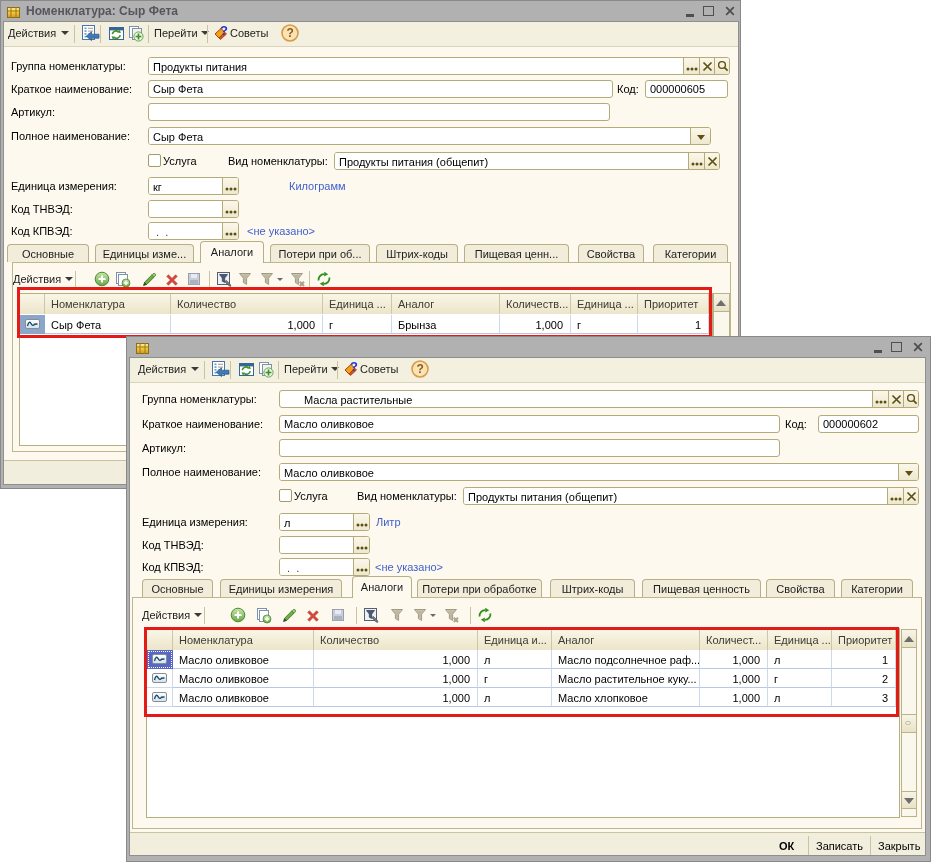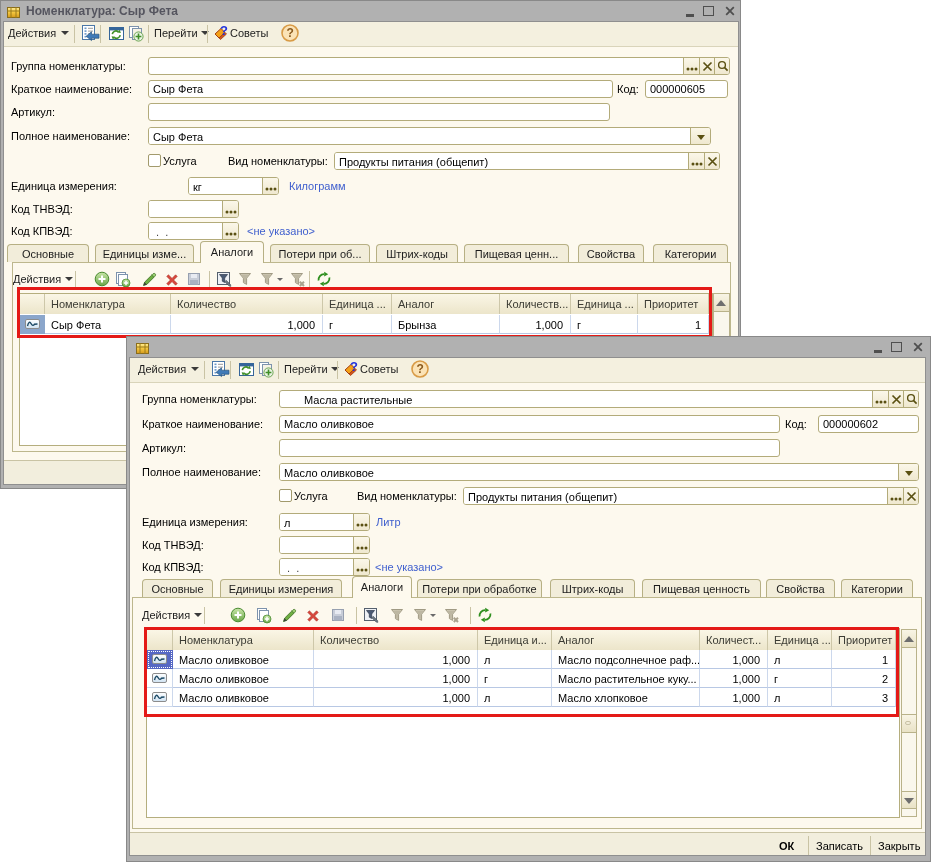--- a/index.html
+++ b/index.html
@@ -110,20 +110,21 @@
         <div class="lbl" style="left:226px;top:5px;color:#1c1c1c;">Советы</div>
         <div class="icon" style="left:277px;top:2px;z-index:1">
           <svg width="18" height="18" viewBox="0 0 18 18">
             <circle cx="9" cy="9" r="8" fill="#fbe3b6" stroke="#d89b46" stroke-width="1.6"></circle>
             <text x="5.6" y="13.3" font-family="Liberation Sans,sans-serif" font-size="12" font-weight="bold" fill="#8a5a1e">?</text>
           </svg>
         </div>
       </div>
       <div class="lbl" style="left:7px;top:38px;">Группа номенклатуры:</div>
       <div class="fgrp" style="left:144px;top:35px;width:582px;height:18px;overflow:hidden;">
+        <div style="position:absolute;left:0;top:0;bottom:0;right:46px;background:#fff;font-size:11px;padding:3px 0 0 4px;white-space:nowrap;">Продукты питания</div>
         <div class="fbtns" style="right:0;width:46px;">
           <div class="fb" style="width:16px;">
             <svg width="12" height="4" style="position:absolute;left:2px;top:9px;">
               <circle cx="2" cy="2" r="1.5" fill="#5a5012"></circle>
               <circle cx="6" cy="2" r="1.5" fill="#5a5012"></circle>
               <circle cx="10" cy="2" r="1.5" fill="#5a5012"></circle>
             </svg>
           </div>
           <div class="fb" style="width:15px;">
             <svg width="11" height="11" style="position:absolute;left:2px;top:3px;">
@@ -169,21 +170,21 @@
             </svg>
           </div>
           <div class="fb" style="width:15px;">
             <svg width="11" height="11" style="position:absolute;left:2px;top:3px;">
               <path d="M1.5 1.5 L9.5 9.5 M9.5 1.5 L1.5 9.5" stroke="#5a5012" stroke-width="1.7"></path>
             </svg>
           </div>
         </div>
       </div>
       <div class="lbl" style="left:7px;top:158px;">Единица измерения:</div>
-      <div class="fgrp" style="left:144px;top:155px;width:91px;height:18px;overflow:hidden;margin-left:40px;">
+      <div class="fgrp" style="left:144px;top:155px;width:91px;height:18px;overflow:hidden;">
         <div style="position:absolute;left:0;top:0;bottom:0;right:16px;background:#fff;font-size:11px;padding:3px 0 0 4px;white-space:nowrap;">кг</div>
         <div class="fbtns" style="right:0;width:16px;">
           <div class="fb" style="width:16px;">
             <svg width="12" height="4" style="position:absolute;left:2px;top:9px;">
               <circle cx="2" cy="2" r="1.5" fill="#5a5012"></circle>
               <circle cx="6" cy="2" r="1.5" fill="#5a5012"></circle>
               <circle cx="10" cy="2" r="1.5" fill="#5a5012"></circle>
             </svg>
           </div>
         </div>

